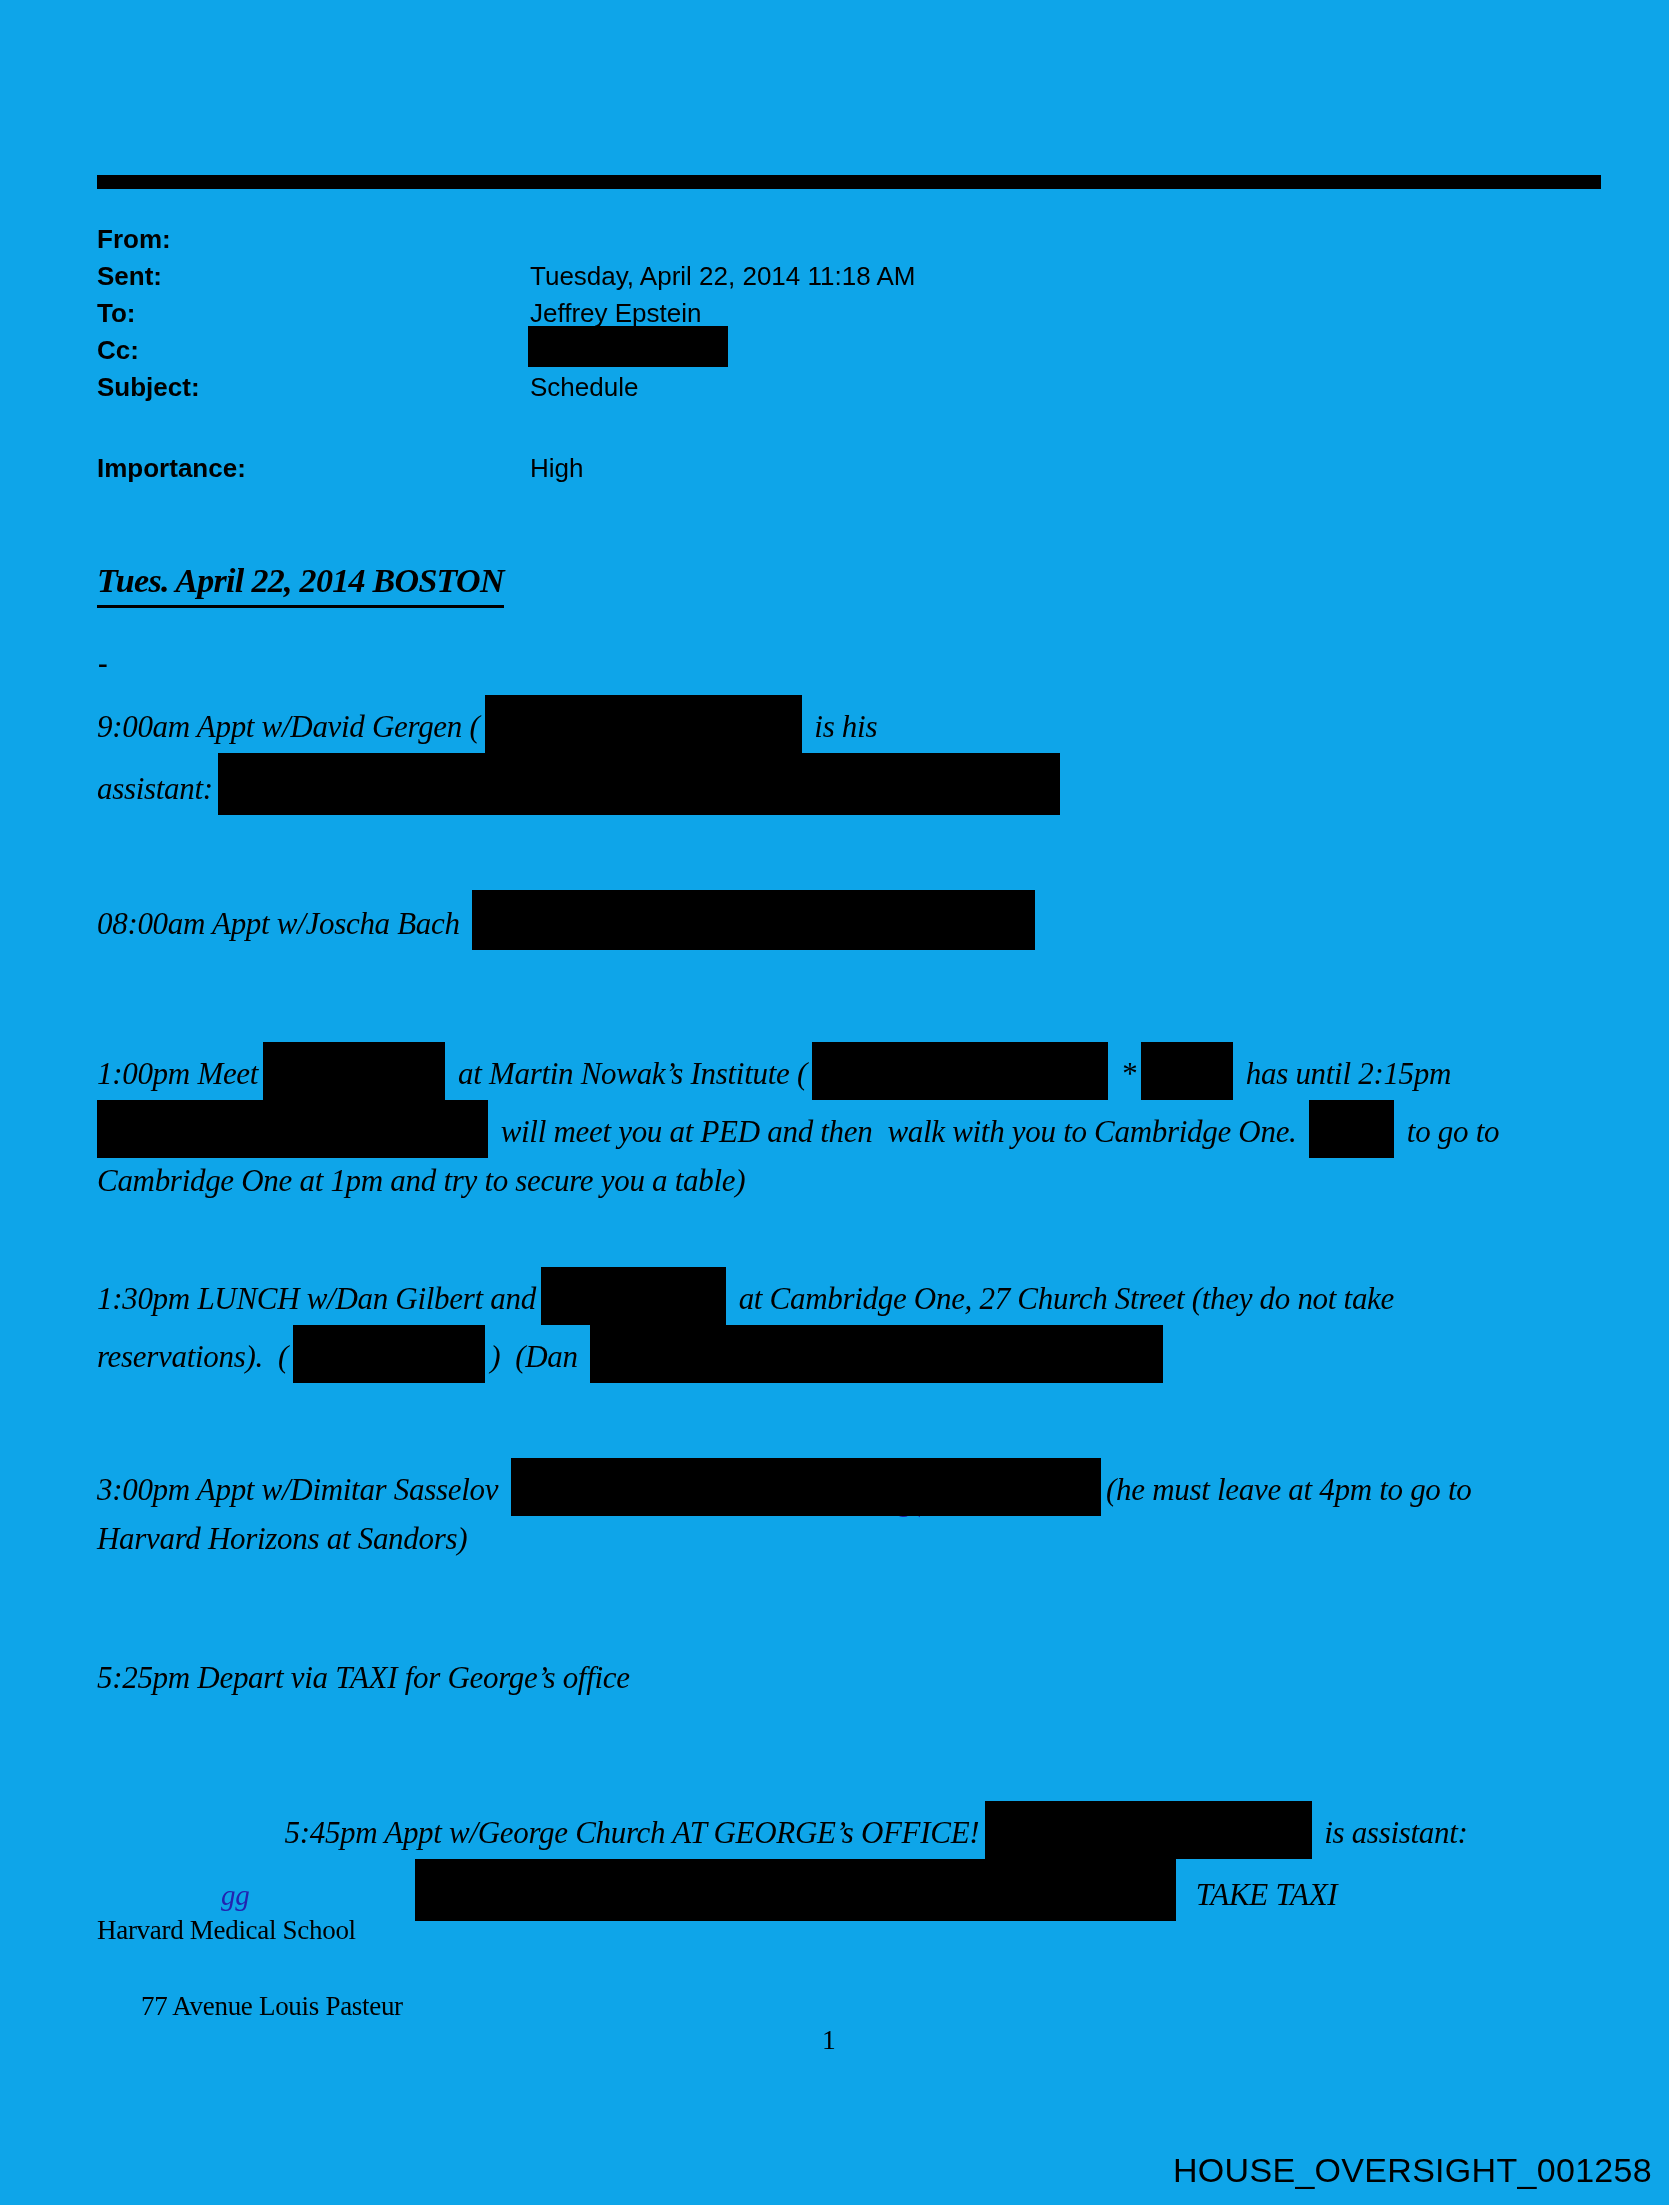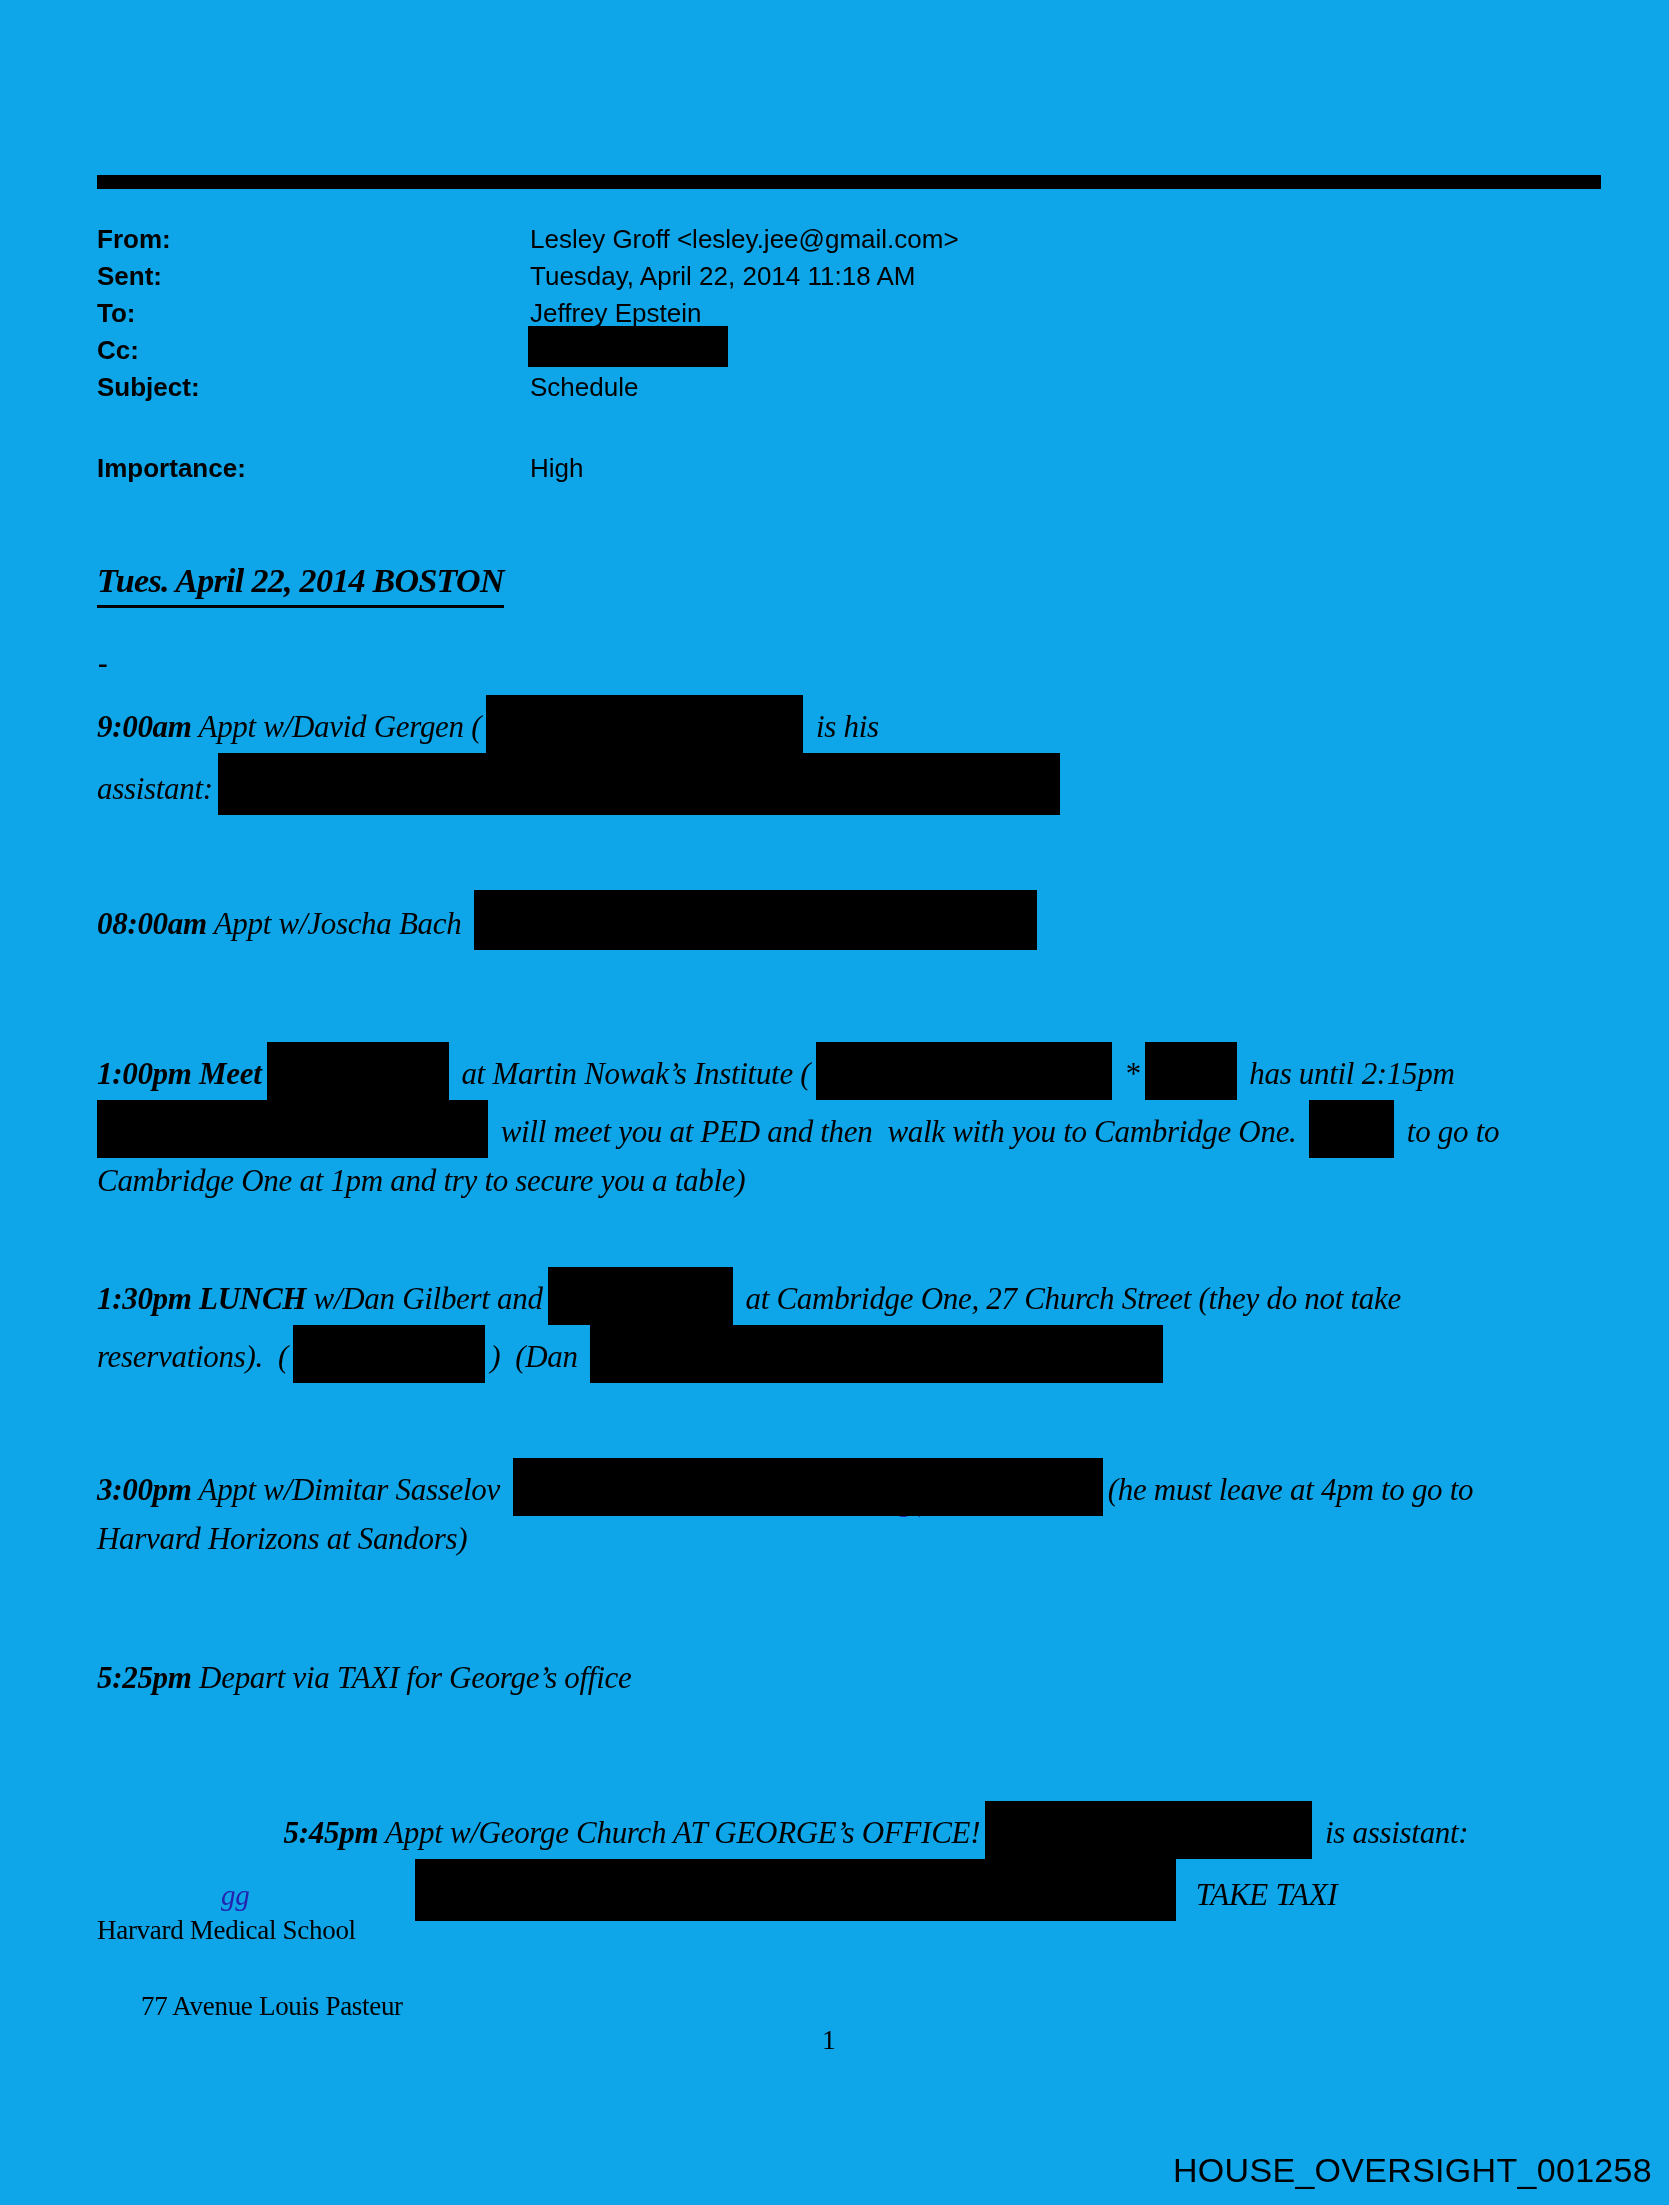--- a/index.html
+++ b/index.html
@@ -43,21 +43,21 @@
   .dash{
     position:absolute;left:98px;top:647px;
     font-size:29px;font-weight:bold;
   }
   .entry{
     position:absolute;left:97px;width:1558px;
     font-size:31px;font-style:italic;line-height:46px;
     letter-spacing:-0.3px;
   }
   .line{white-space:pre;position:relative;z-index:1;}
-  .t{font-weight:bold;margin-top:12px;}
+  .t{font-weight:normal;margin-top:12px;}
   .redact{
     display:inline-block;background:#000;height:58px;
     vertical-align:-15.7px;margin:0 5.2px;position:relative;z-index:2;
   }
   .redact.m0{margin-left:0;}
   .frag{
     position:absolute;z-index:0;color:#2323b0;font-size:29px;font-style:italic;
     white-space:pre;
   }
   .loc{
@@ -74,21 +74,21 @@
   }
 </style>
 </head>
 <body>
 
 <div class="page">
 
   <div class="rule"></div>
 
   <div class="hdr">
-    <div class="hrow"><span class="hlabel">From:</span><span class="hvalue">Lesley Groff &lt;lesley.jee@gmail.com&gt;</span></div>
+    <div class="hrow"><span class="hlabel">From:</span></div>
     <div class="hrow"><span class="hlabel">Sent:</span><span class="hvalue">Tuesday, April 22, 2014 11:18 AM</span></div>
     <div class="hrow"><span class="hlabel">To:</span><span class="hvalue">Jeffrey Epstein</span></div>
     <div class="hrow cc-row"><span class="hlabel">Cc:</span><span class="cc-redact"></span></div>
     <div class="hrow"><span class="hlabel">Subject:</span><span class="hvalue">Schedule</span></div>
   </div>
 
   <div class="importance"><span class="hlabel">Importance:</span><span class="hvalue">High</span></div>
 
   <div class="title">Tues. April 22, 2014 BOSTON</div>
 

